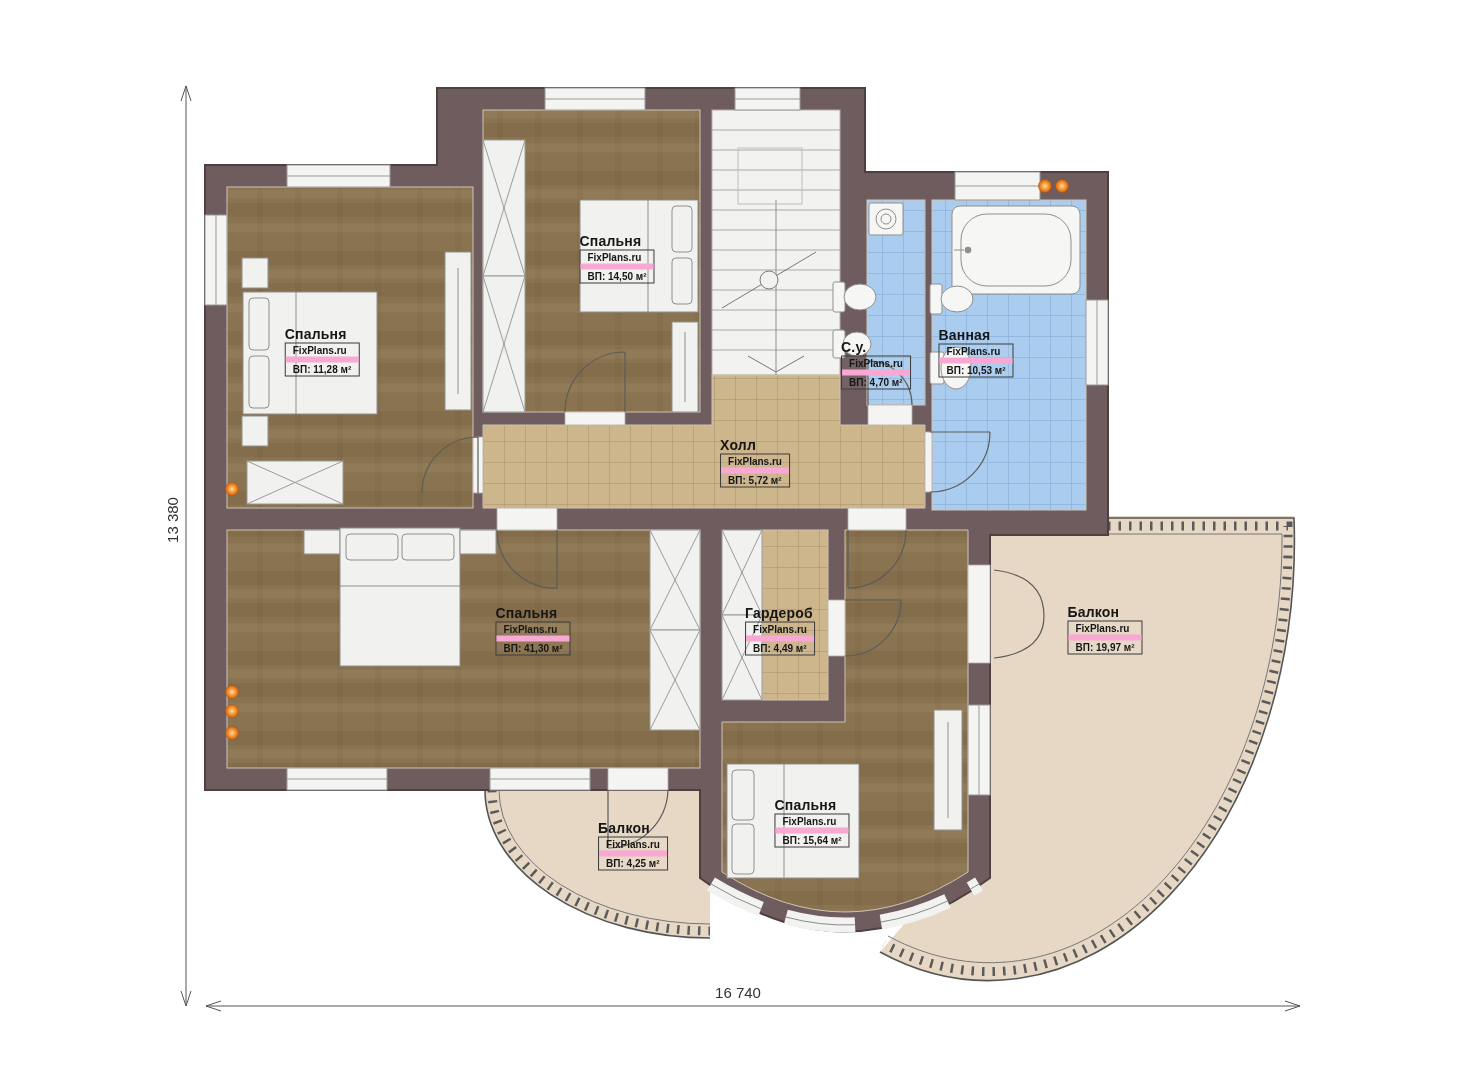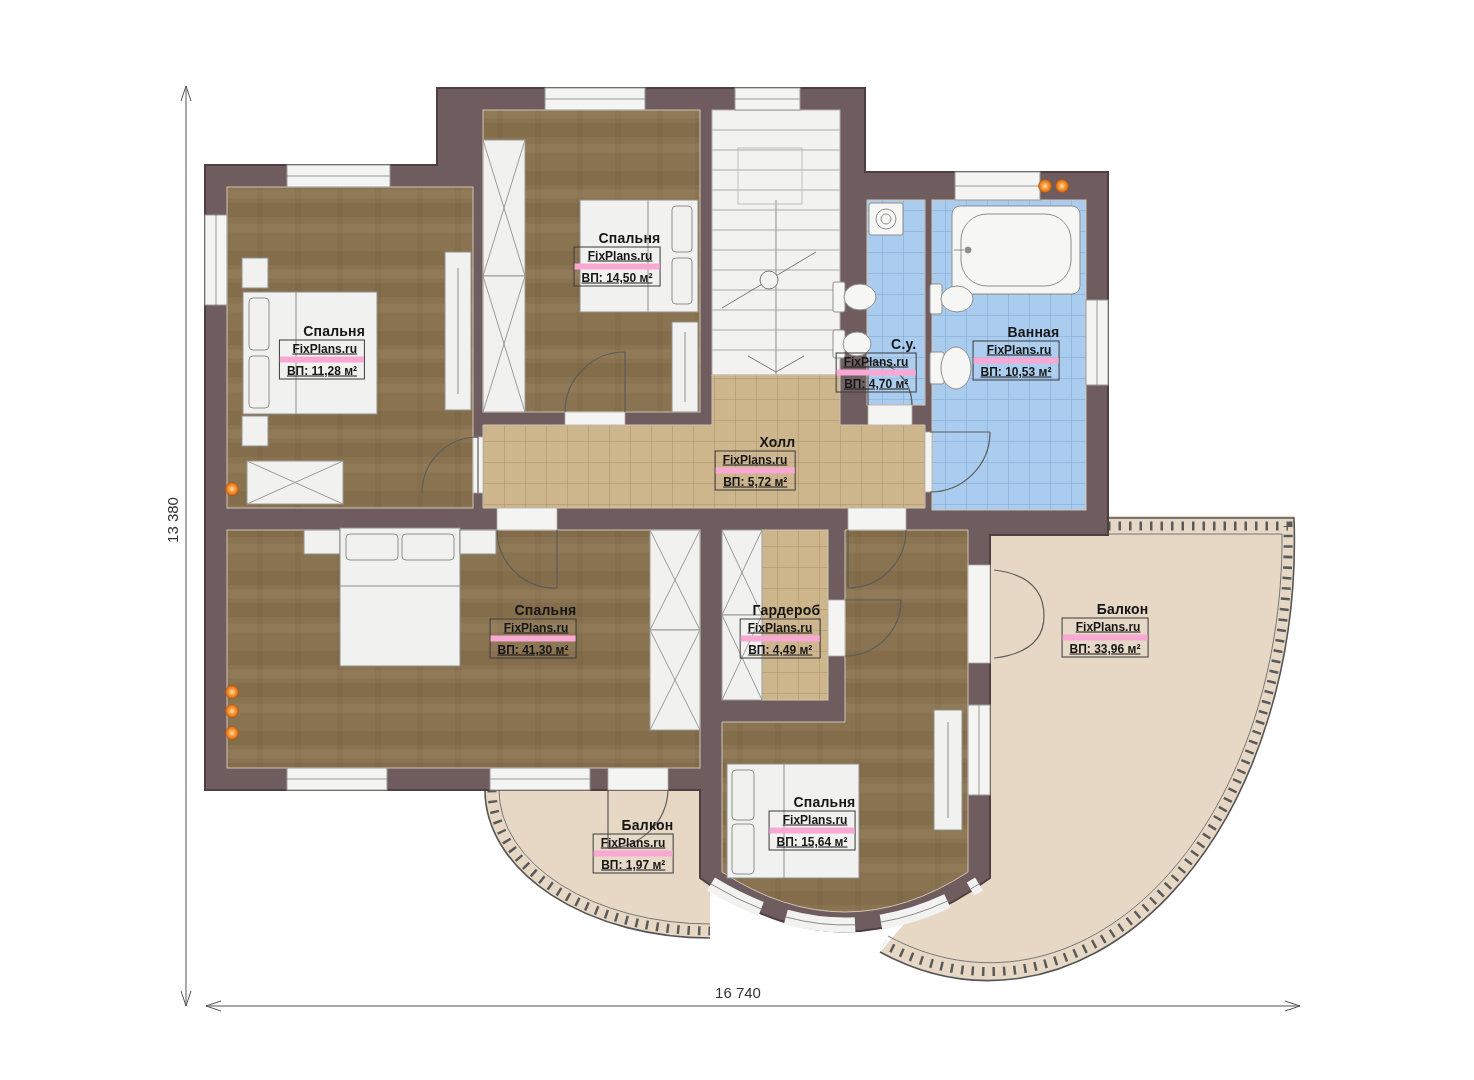--- a/index.html
+++ b/index.html
@@ -1,22 +1,22 @@
 <!DOCTYPE html>
 <html><head>
 <meta charset="utf-8">
 <style>
   html,body{margin:0;padding:0;background:#ffffff;}
   #stage{position:relative;width:1474px;height:1080px;background:#ffffff;overflow:hidden;
          font-family:"Liberation Sans", sans-serif;}
   #plan-svg{position:absolute;left:0;top:0;}
-  .room-label{position:absolute;transform:translate(-50%,-50%);text-align:right;color:#161616;z-index:5;}
+  .room-label{position:absolute;transform:translate(-50%,-50%);text-align:left;color:#161616;z-index:5;}
   .room-label .rname{font-size:14px;font-weight:700;letter-spacing:.2px;margin-bottom:1px;}
   .room-label .lblbox{display:inline-block;border:1px solid #3a3a3a;background:rgba(255,255,255,0.04);}
-  .room-label .row{font-size:12px;font-weight:700;padding:1px 7px;white-space:nowrap;text-decoration:underline;}
+  .room-label .row{font-size:10px;font-weight:700;padding:1px 7px;white-space:nowrap;}
   .room-label .row + .row{border-top:6px solid #f9a8d4;}
   .dim{position:absolute;font-size:15px;color:#333;transform:translate(-50%,-50%);z-index:5;}
   .dim.v{transform:translate(-50%,-50%) rotate(-90deg);}
 </style>
 </head>
 <body>
 
 <div id="stage">
 
 <svg id="plan-svg" width="1474" height="1080" viewBox="0 0 1474 1080">
@@ -289,21 +289,21 @@
   </div>
 
   <div class="room-label" style="left:876px;top:364px">
     <div class="rname">С.у.</div>
     <div class="lblbox">
       <div class="row">FixPlans.ru</div>
       <div class="row">ВП: 4,70 м²</div>
     </div>
   </div>
 
-  <div class="room-label" style="left:1016px;top:352px">
+  <div class="room-label" style="left:976px;top:352px">
     <div class="rname">Ванная</div>
     <div class="lblbox">
       <div class="row">FixPlans.ru</div>
       <div class="row">ВП: 10,53 м²</div>
     </div>
   </div>
 
   <div class="room-label" style="left:755px;top:462px">
     <div class="rname">Холл</div>
     <div class="lblbox">
@@ -325,36 +325,36 @@
     <div class="lblbox">
       <div class="row">FixPlans.ru</div>
       <div class="row">ВП: 4,49 м²</div>
     </div>
   </div>
 
   <div class="room-label" style="left:1105px;top:629px">
     <div class="rname">Балкон</div>
     <div class="lblbox">
       <div class="row">FixPlans.ru</div>
-      <div class="row">ВП: 33,96 м²</div>
+      <div class="row">ВП: 19,97 м²</div>
     </div>
   </div>
 
   <div class="room-label" style="left:812px;top:822px">
     <div class="rname">Спальня</div>
     <div class="lblbox">
       <div class="row">FixPlans.ru</div>
       <div class="row">ВП: 15,64 м²</div>
     </div>
   </div>
 
   <div class="room-label" style="left:633px;top:845px">
     <div class="rname">Балкон</div>
     <div class="lblbox">
       <div class="row">FixPlans.ru</div>
-      <div class="row">ВП: 1,97 м²</div>
+      <div class="row">ВП: 4,25 м²</div>
     </div>
   </div>
 
   <div class="dim v" style="left:172px;top:520px">13 380</div>
   <div class="dim" style="left:738px;top:992px">16 740</div>
 
 </div>
 
 </body></html>

